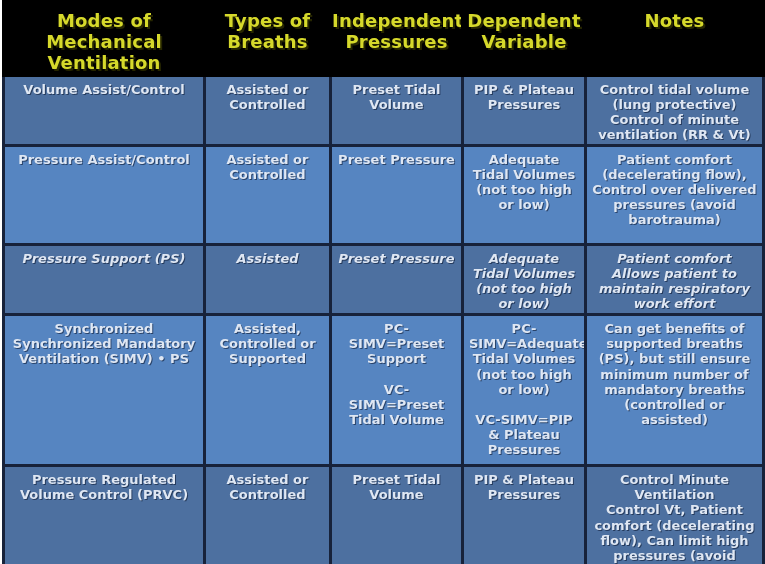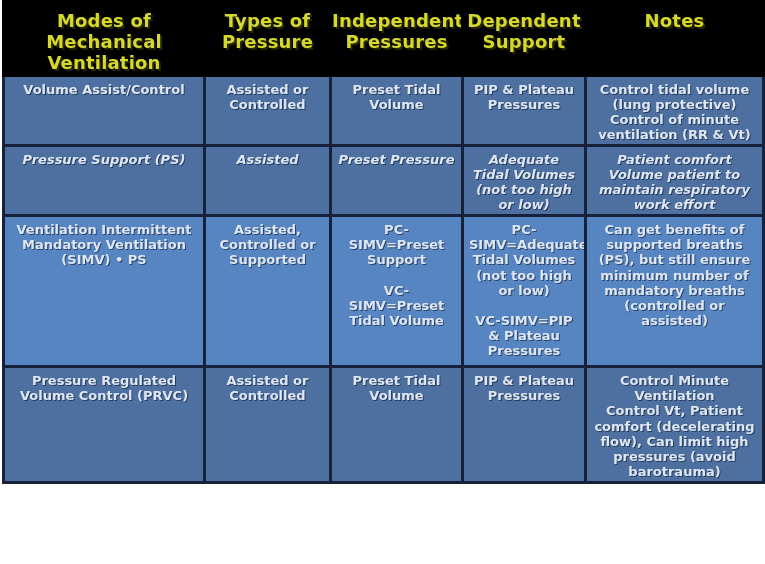--- a/index.html
+++ b/index.html
@@ -69,45 +69,52 @@
     <colgroup>
       <col class="c0">
         <col class="c1">
         <col class="c2">
         <col class="c3">
         <col class="c4">
     </colgroup>
     <thead>
       <tr class="hdr">
         <th>Modes of Mechanical Ventilation</th>
-        <th>Types of Pressure</th>
+        <th>Types of Breaths</th>
         <th>Independent Pressures</th>
-        <th>Dependent Support</th>
+        <th>Dependent Variable</th>
         <th>Notes</th>
       </tr>
     </thead>
     <tbody>
       <tr class="r0 row-dark">
         <td>Volume Assist/Control</td>
         <td>Assisted or Controlled</td>
         <td>Preset Tidal Volume</td>
         <td>PIP &amp; Plateau Pressures</td>
         <td>Control tidal volume (lung protective)
 Control of minute ventilation (RR &amp; Vt)</td>
       </tr>
+      <tr class="r1 row-light">
+        <td>Pressure Assist/Control</td>
+        <td>Assisted or Controlled</td>
+        <td>Preset Pressure</td>
+        <td>Adequate Tidal Volumes (not too high or low)</td>
+        <td>Patient comfort (decelerating flow), Control over delivered pressures (avoid barotrauma)</td>
+      </tr>
       <tr class="r2 row-dark">
         <td>Pressure Support (PS)</td>
         <td>Assisted</td>
         <td>Preset Pressure</td>
         <td>Adequate Tidal Volumes (not too high or low)</td>
         <td>Patient comfort
-Volume patient to maintain respiratory work effort</td>
+Allows patient to maintain respiratory work effort</td>
       </tr>
       <tr class="r3 row-light">
-        <td>Ventilation Intermittent Mandatory Ventilation (SIMV) • PS</td>
+        <td>Synchronized Synchronized Mandatory Ventilation (SIMV) • PS</td>
         <td>Assisted, Controlled or Supported</td>
         <td>PC-SIMV=Preset Support
 
 VC-SIMV=Preset Tidal Volume</td>
         <td>PC-SIMV=Adequate Tidal Volumes (not too high or low)
 
 VC-SIMV=PIP &amp; Plateau Pressures</td>
         <td>Can get benefits of supported breaths (PS), but still ensure minimum number of mandatory breaths (controlled or assisted)</td>
       </tr>
       <tr class="r4 row-dark">

